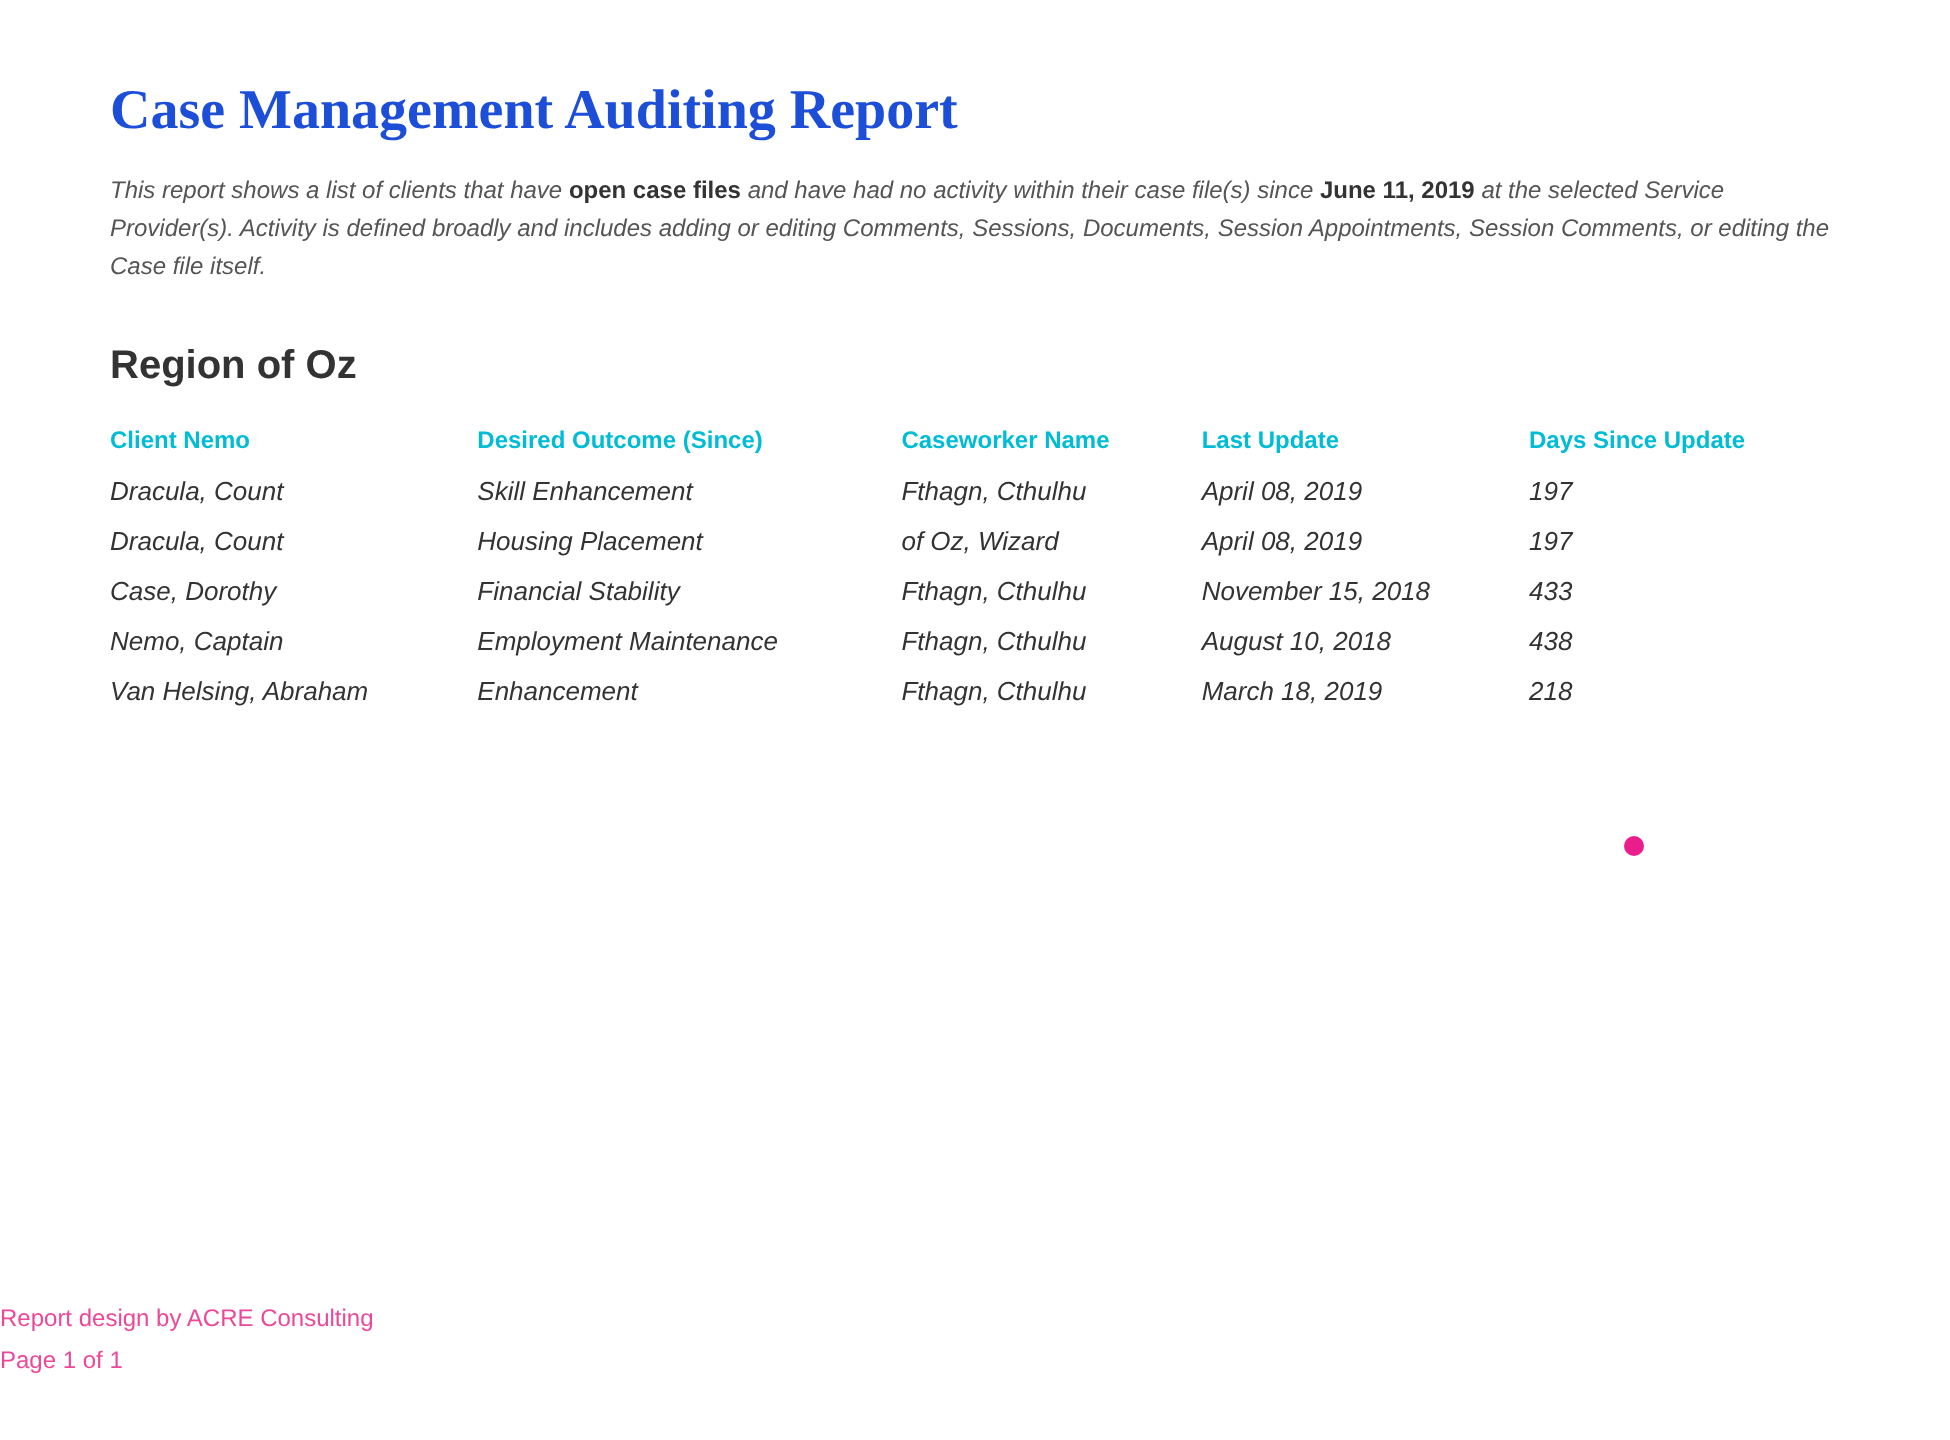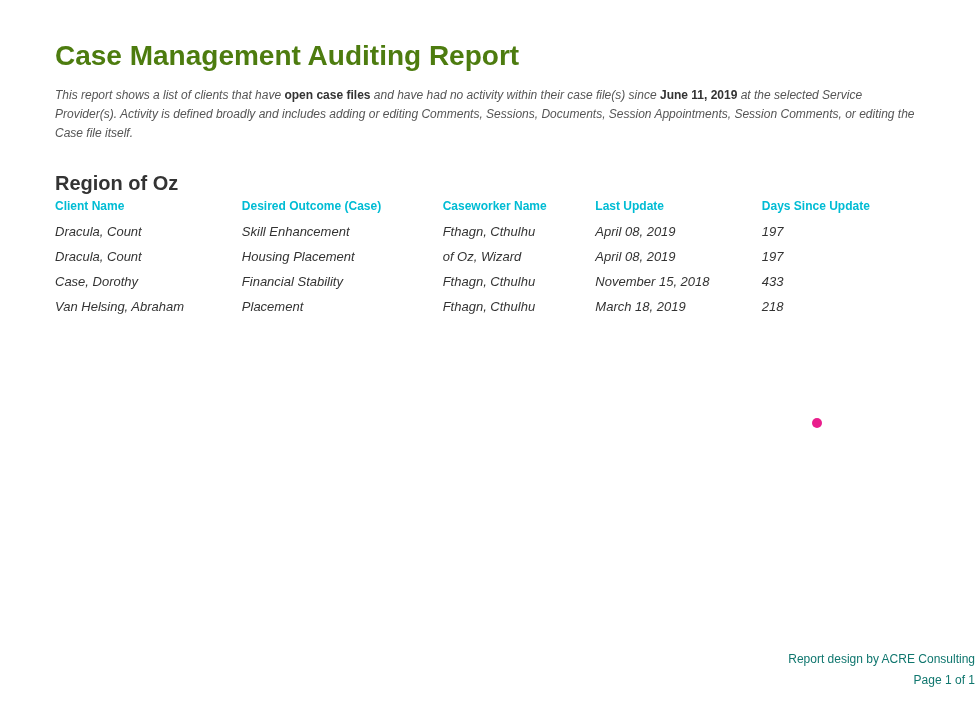--- a/index.html
+++ b/index.html
@@ -13,43 +13,45 @@
       min-height: 720px;
       position: relative;
     }
 
     .page-container {
       padding: 40px 55px;
     }
 
     .report-title {
       font-size: 28px;
-      color: #4d7c0f;
+      color: #1d4ed8;
       font-weight: bold;
       margin-bottom: 14px;
+      font-family: Liberation Serif, serif;
     }
 
     .report-description {
       font-size: 12px;
       color: #555;
       line-height: 1.6;
       margin-bottom: 28px;
       font-style: italic;
     }
 
     .report-description strong {
       font-weight: bold;
       font-style: normal;
       color: #333;
     }
 
     .region-title {
       font-size: 20px;
       color: #333;
       font-weight: bold;
+      margin-bottom: 14px;
     }
 
     table {
       width: 100%;
       border-collapse: collapse;
     }
 
     thead tr th {
       color: #00bcd4;
       font-weight: bold;
@@ -79,44 +81,43 @@
       position: absolute;
       top: 418px;
       left: 812px;
     }
 
     .footer {
       position: absolute;
       bottom: 30px;
       left: 0;
       right: 0;
-      text-align: right;
+      text-align: left;
       font-size: 12px;
-      color: #0f766e;
+      color: #ec4899;
       line-height: 1.7;
-      padding-left: 36px;
     }
   </style>
 </head>
 <body>
 
 <div class="page-container">
   <h1 class="report-title">Case Management Auditing Report</h1>
 
   <p class="report-description">
     <span>This report shows a list of clients that have </span><strong>open case files</strong><span> and have had no activity within their case file(s) since </span><strong>June 11, 2019</strong><span> at the selected Service Provider(s). Activity is defined broadly and includes adding or editing Comments, Sessions, Documents, Session Appointments, Session Comments, or editing the Case file itself.</span>
   </p>
 
   <h2 class="region-title">Region of Oz</h2>
 
   <table>
     <thead>
       <tr>
-        <th>Client Name</th>
-        <th>Desired Outcome (Case)</th>
+        <th>Client Nemo</th>
+        <th>Desired Outcome (Since)</th>
         <th>Caseworker Name</th>
         <th>Last Update</th>
         <th>Days Since Update</th>
       </tr>
     </thead>
     <tbody id="table-body">
     <tr>
           <td>Dracula, Count</td>
           <td>Skill Enhancement</td>
           <td>Fthagn, Cthulhu</td>
@@ -131,22 +132,29 @@
           <td>197</td>
         </tr>
         <tr>
           <td>Case, Dorothy</td>
           <td>Financial Stability</td>
           <td>Fthagn, Cthulhu</td>
           <td>November 15, 2018</td>
           <td>433</td>
         </tr>
         <tr>
+          <td>Nemo, Captain</td>
+          <td>Employment Maintenance</td>
+          <td>Fthagn, Cthulhu</td>
+          <td>August 10, 2018</td>
+          <td>438</td>
+        </tr>
+        <tr>
           <td>Van Helsing, Abraham</td>
-          <td>Placement</td>
+          <td>Enhancement</td>
           <td>Fthagn, Cthulhu</td>
           <td>March 18, 2019</td>
           <td>218</td>
         </tr>
       </tbody>
   </table>
 </div>
 
 <div class="dot"></div>
 

